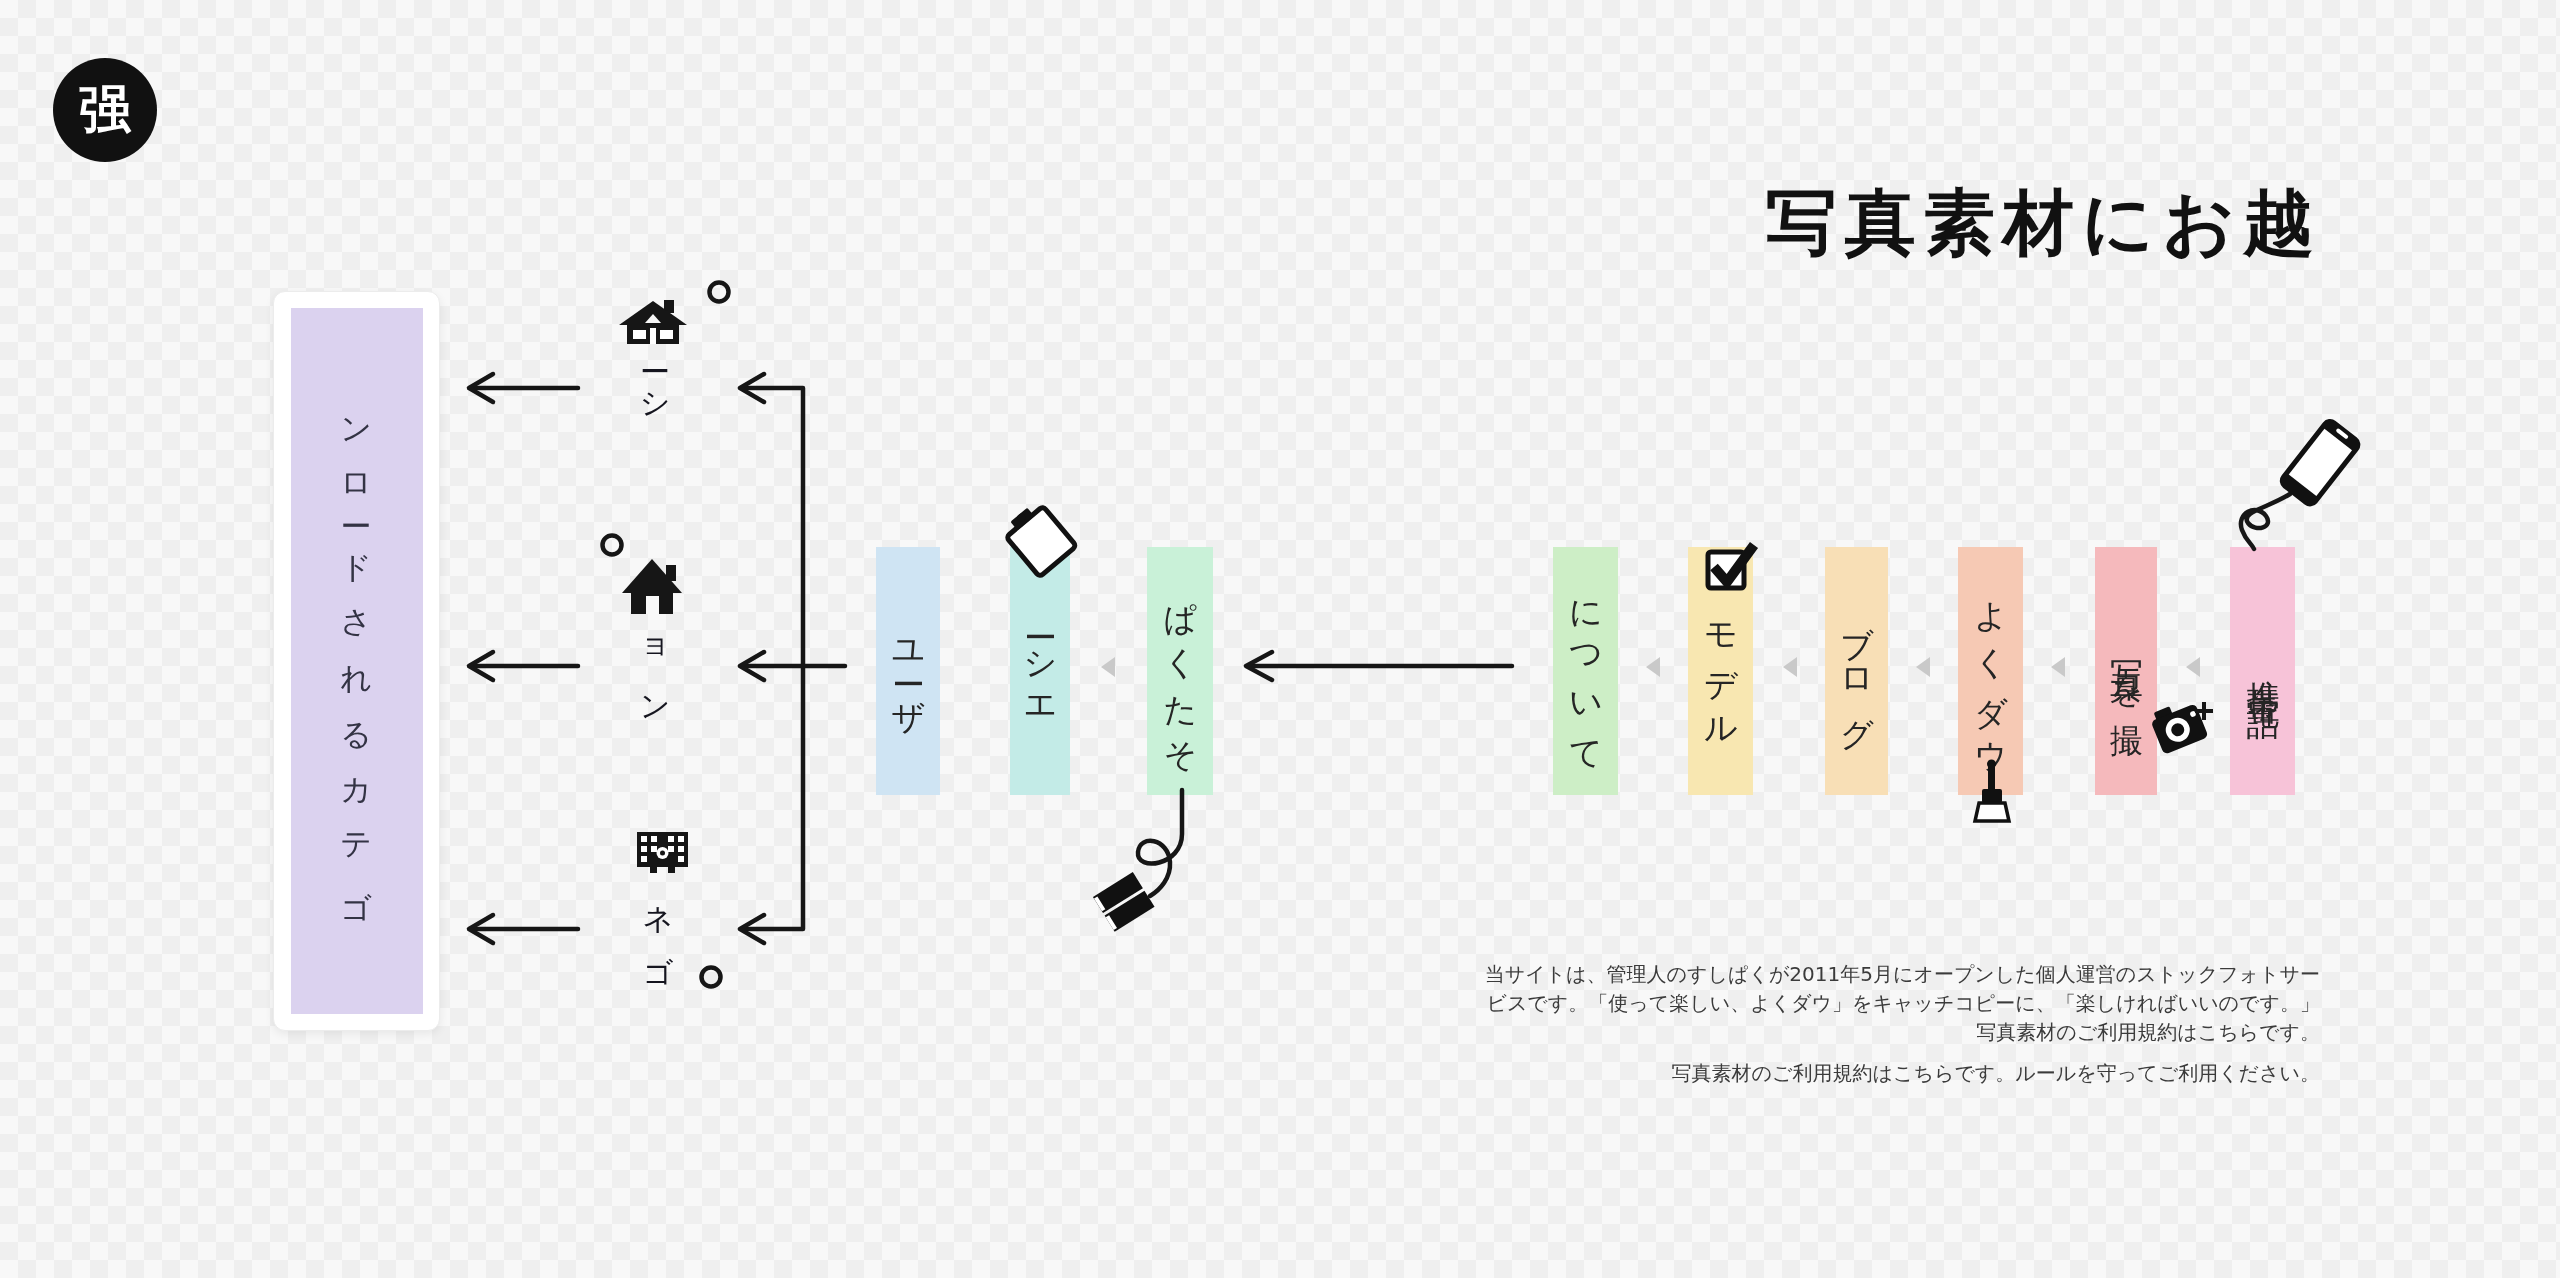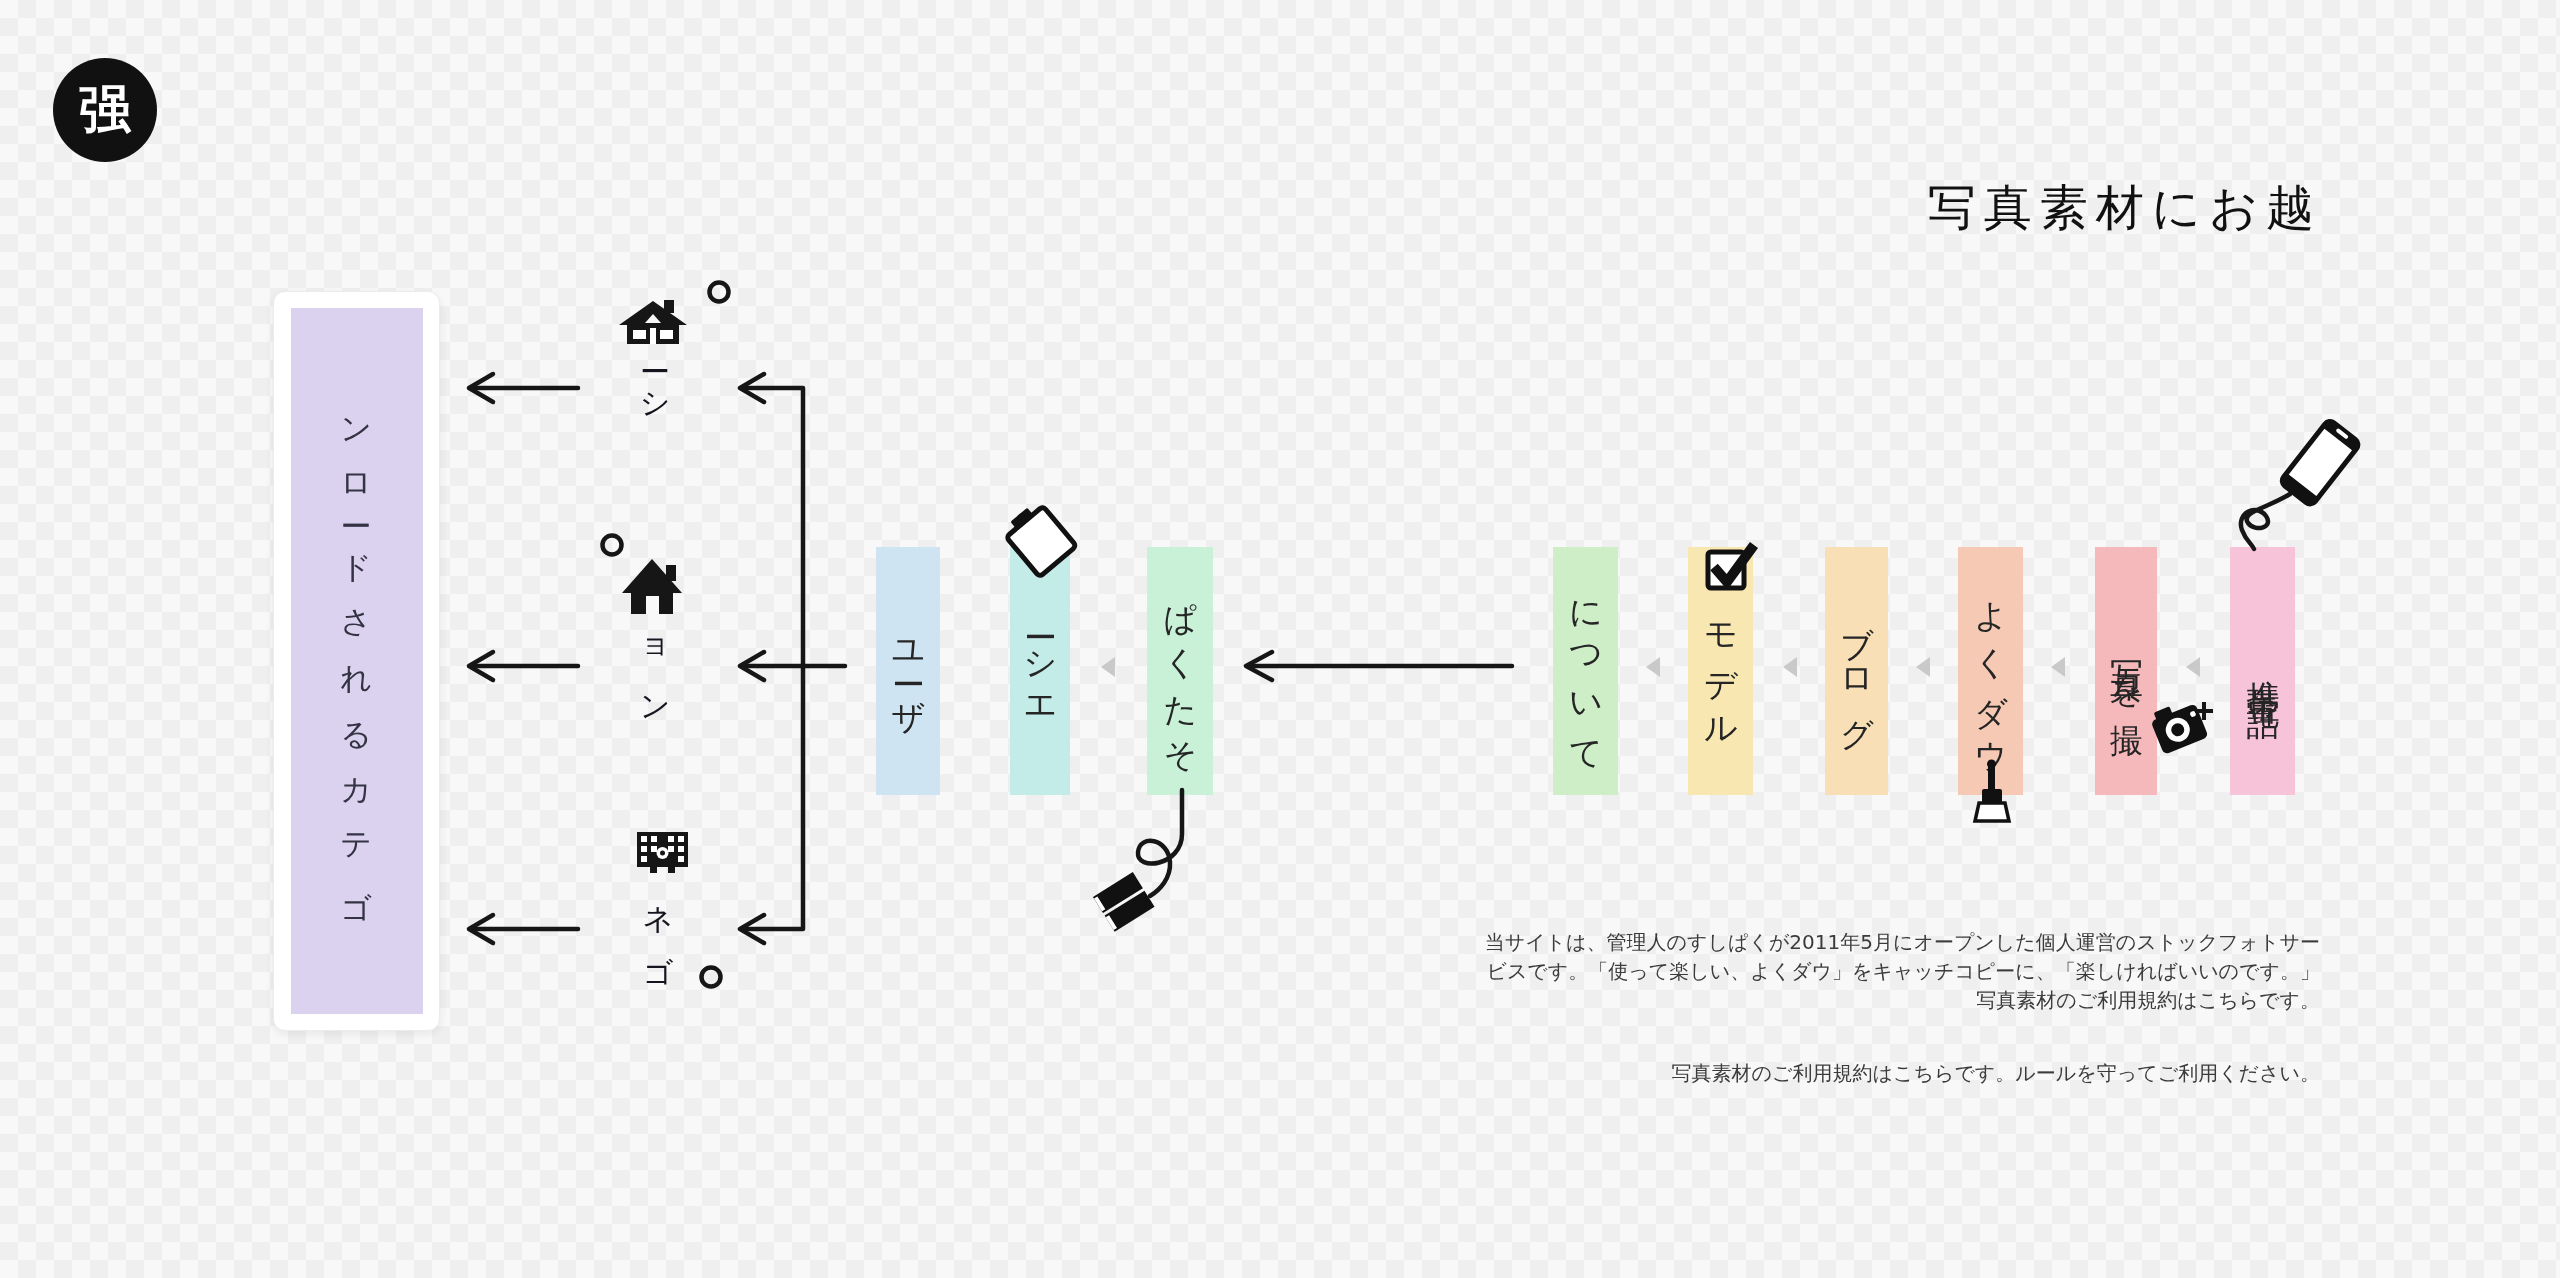--- a/index.html
+++ b/index.html
@@ -9,36 +9,36 @@
     background-color:#f8f8f8;
     background-image:repeating-conic-gradient(#efefef 0% 25%, #f8f8f8 25% 50%);
     background-size:36px 36px;
   }
   .vtext{writing-mode:vertical-rl;text-orientation:upright;}
   
   .logo{position:absolute;left:53px;top:58px;width:104px;height:104px;border-radius:50%;
     display:flex;align-items:center;justify-content:center;font-size:52px;font-weight:700;}
   
   .header{position:absolute;top:176px;right:238px;text-align:right;color:#111;}
-  .title{font-size:48px;font-weight:400;letter-spacing:8px;white-space:nowrap;}
+  .title{font-size:71px;font-weight:700;letter-spacing:8px;white-space:nowrap;}
   .subtitle{font-size:38px;font-weight:700;letter-spacing:7px;margin-top:22px;white-space:nowrap;}
   
   .cat-card{position:absolute;left:273px;top:291px;width:165px;height:738px;background:#fff;
     border:1px solid #ececec;border-radius:12px;box-shadow:0 3px 10px rgba(0,0,0,.07);
     display:flex;align-items:center;justify-content:center;}
   .cat-inner{width:132px;height:706px;display:flex;align-items:center;justify-content:center;}
   .cat-inner .vtext{font-size:31px;letter-spacing:21px;color:#333344;}
   
   .nav-label{position:absolute;color:#15151f;}
   .nav-label .vtext{font-size:30px;letter-spacing:16px;}
   
   .bar{position:absolute;top:547px;height:248px;display:flex;align-items:center;justify-content:center;}
   .bar .vtext{font-size:33px;letter-spacing:9px;color:#252525;}
   
-  .about{position:absolute;top:928px;right:240px;text-align:right;font-size:20px;line-height:29px;color:#3b3b3b;}
+  .about{position:absolute;top:960px;right:240px;text-align:right;font-size:20px;line-height:29px;color:#3b3b3b;}
   .terms{position:absolute;top:1060px;right:240px;text-align:right;font-size:20px;color:#3b3b3b;}
   .overlay{position:absolute;left:0;top:0;pointer-events:none;}
 </style>
 </head>
 <body>
 
 <div class="page">
 
   <div class="logo" style="color: rgb(255, 255, 255); background-color: rgb(17, 17, 17);">强</div>
 

